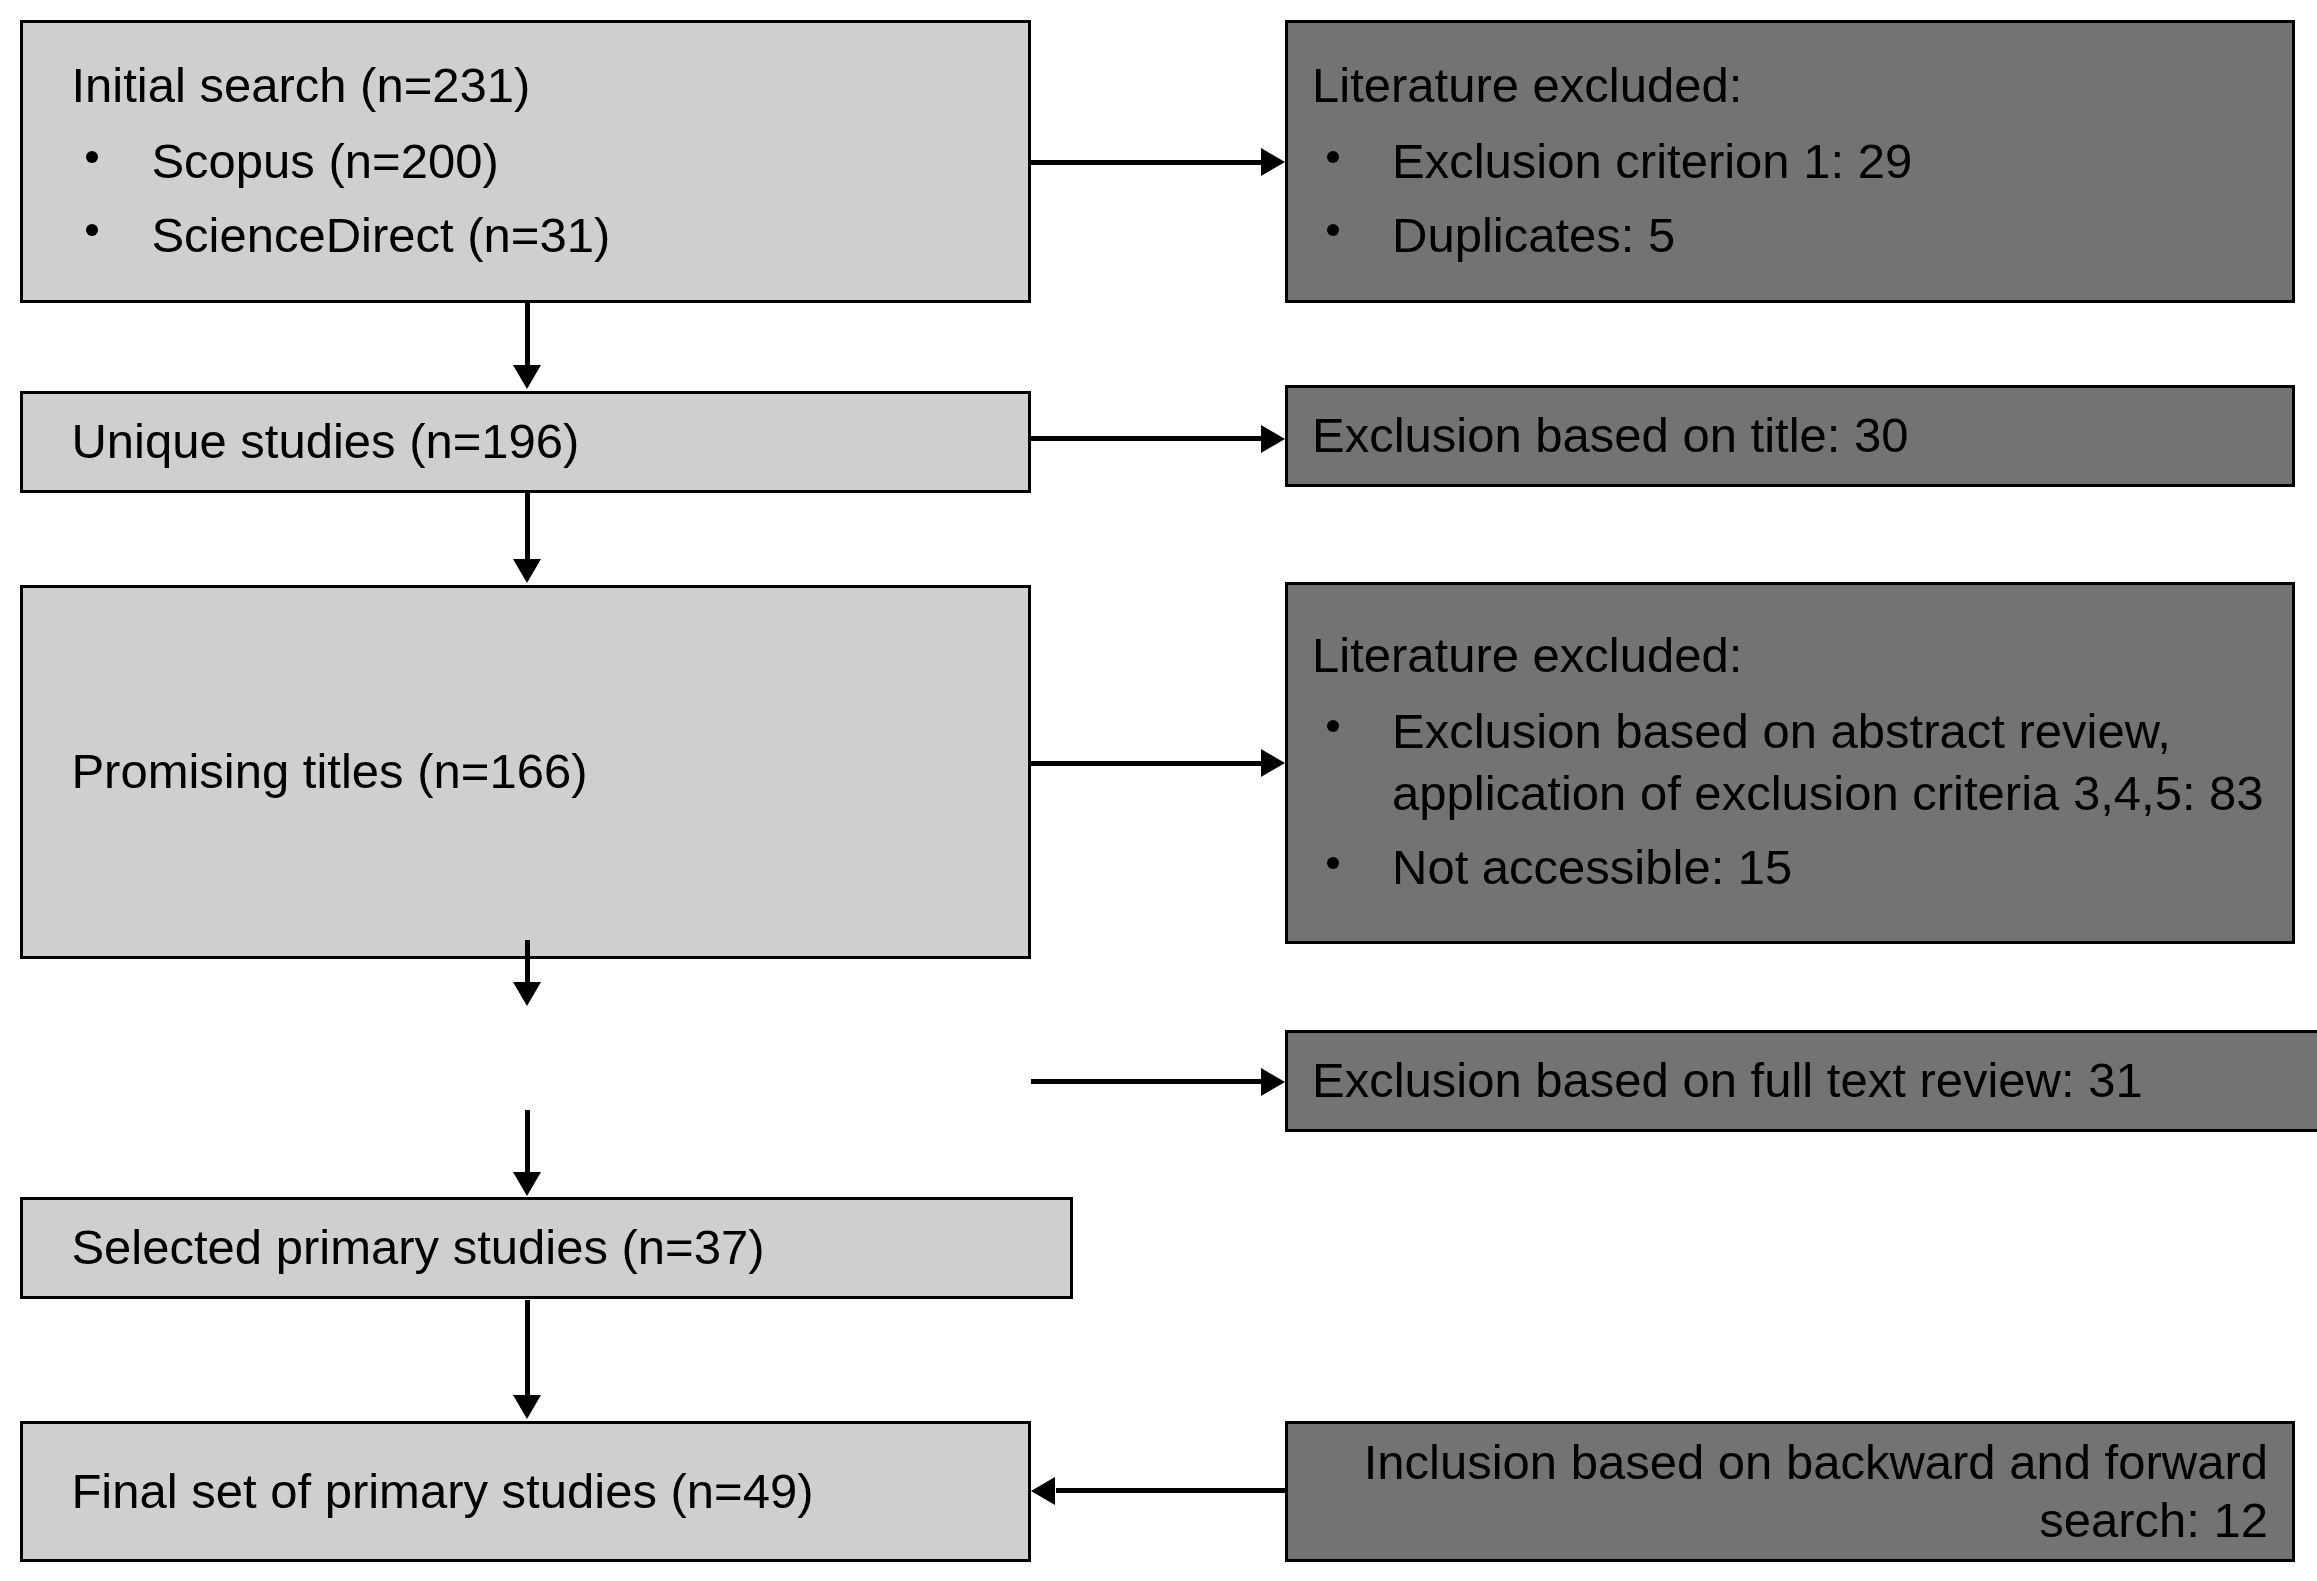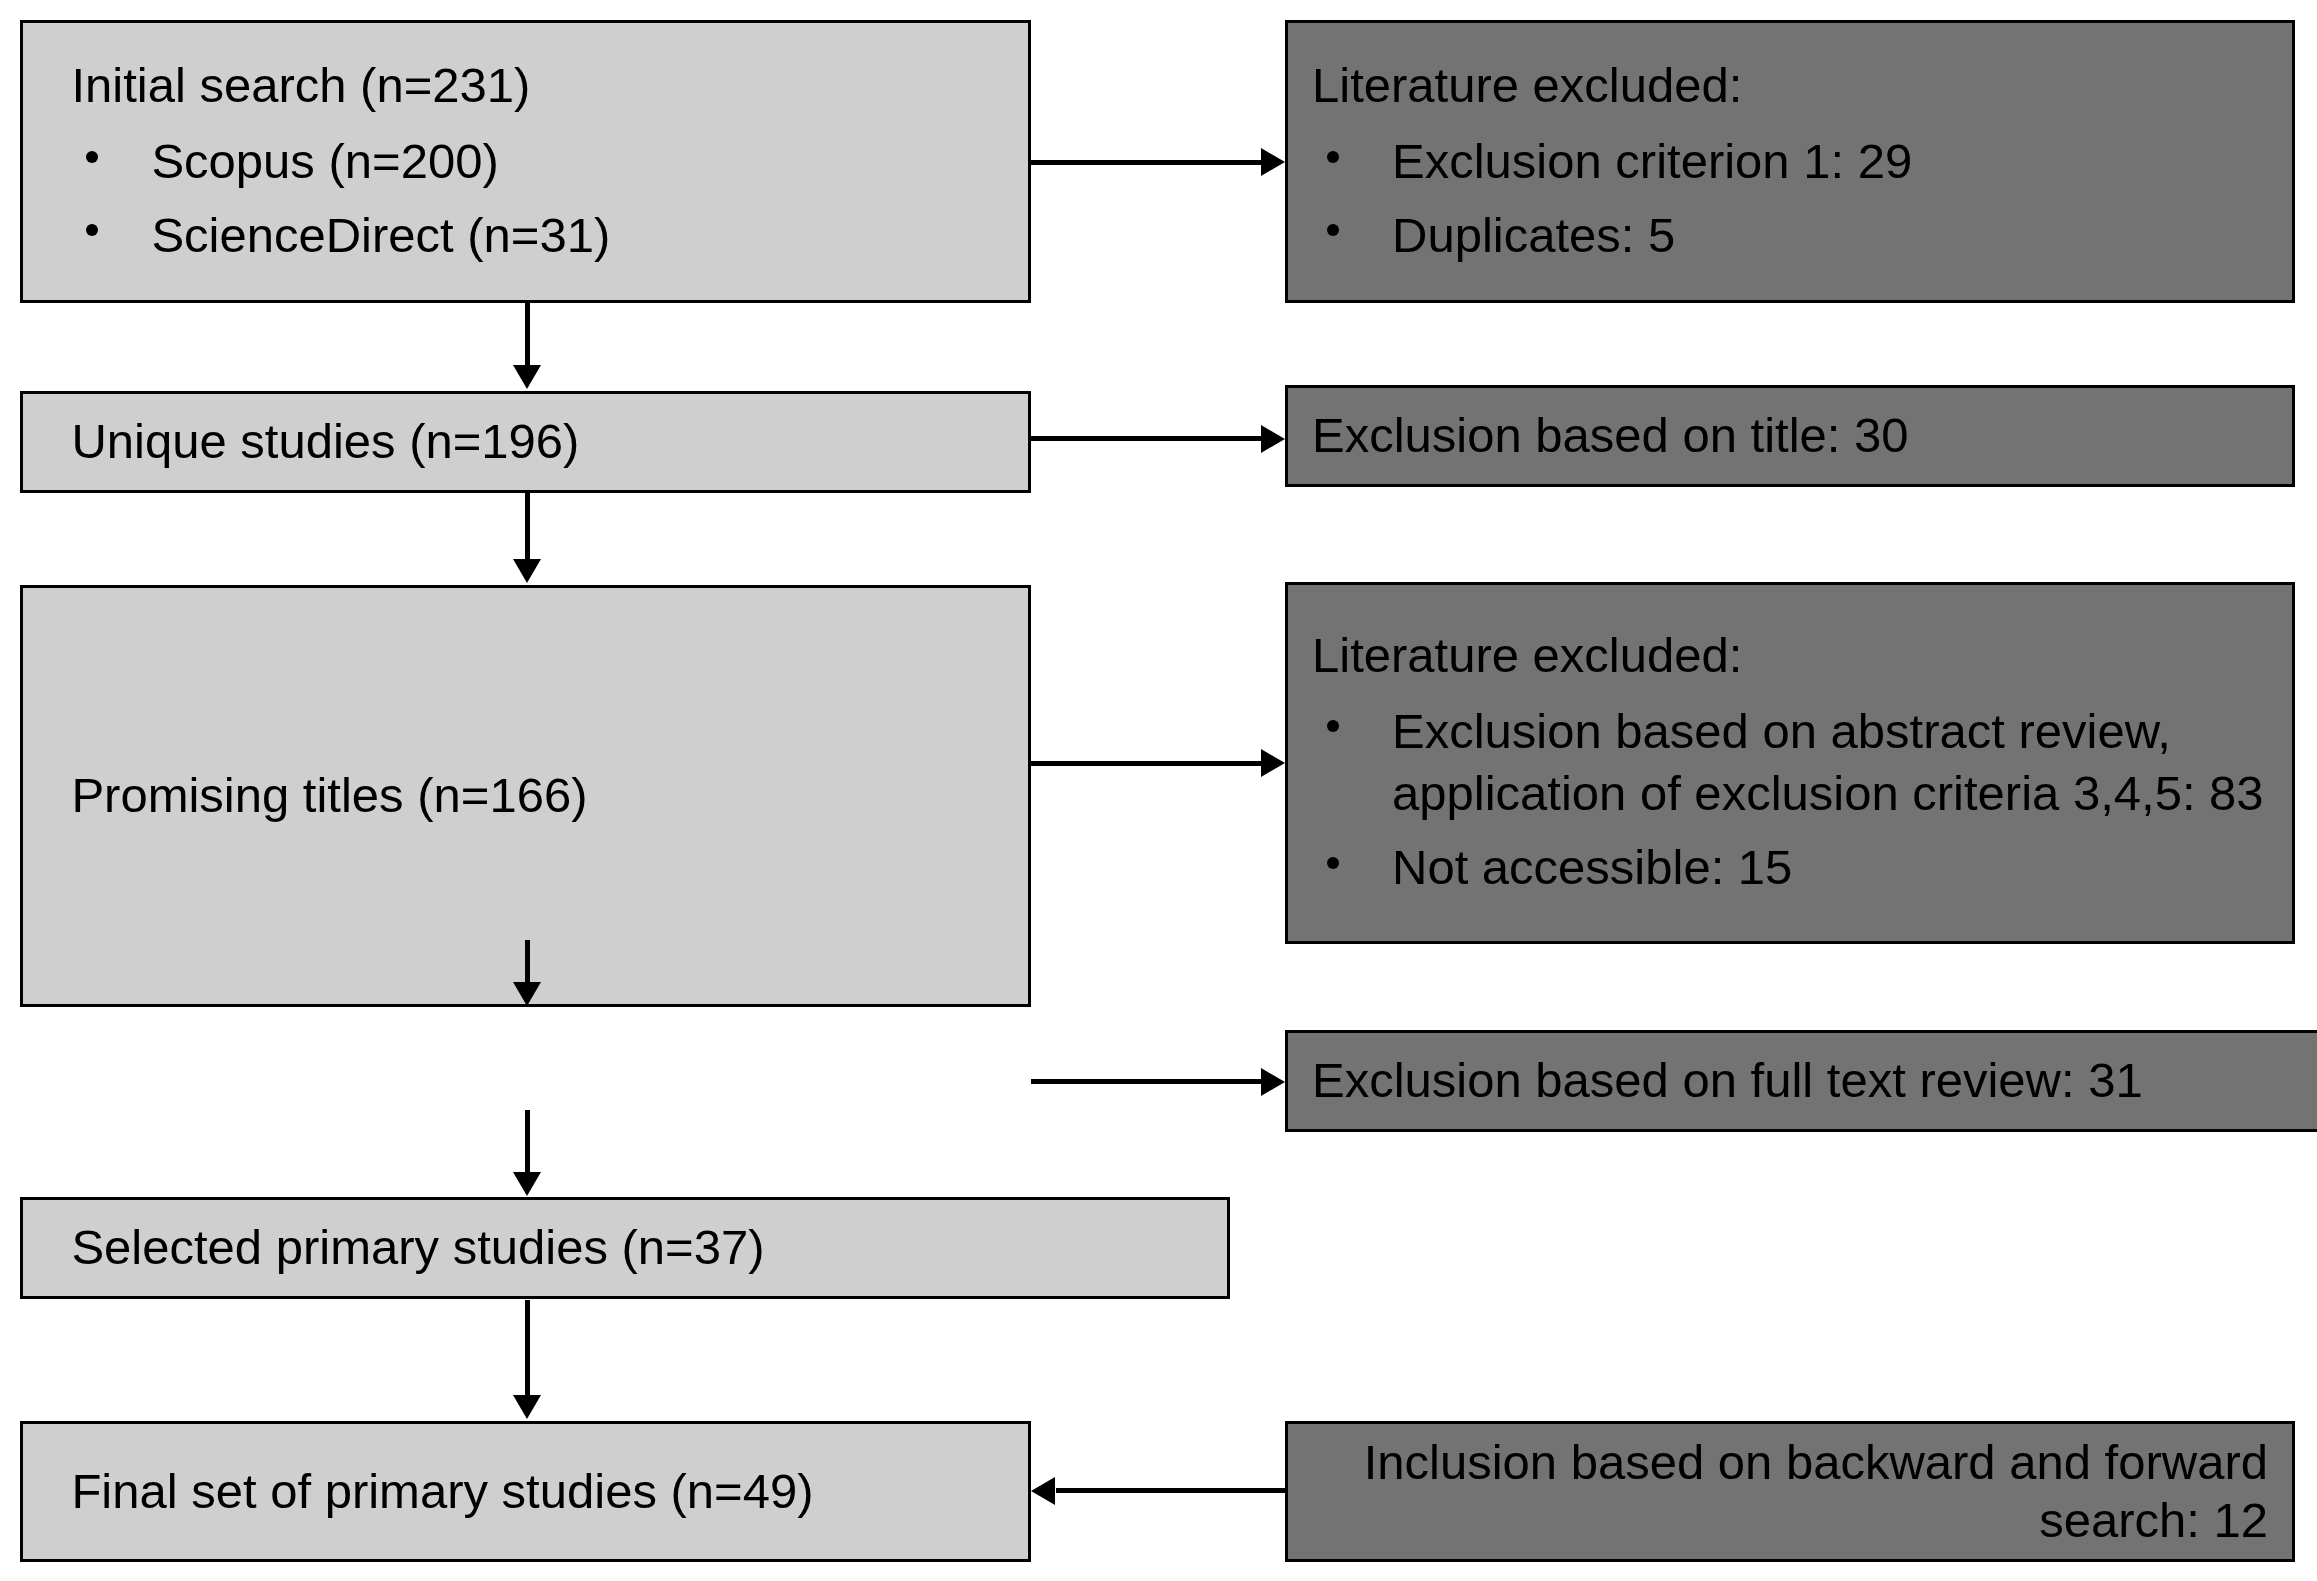--- a/index.html
+++ b/index.html
@@ -102,26 +102,26 @@
     <ul class="bullets">
       <li><span class="dot"></span><span class="btext">Scopus (n=200)</span></li>
       <li><span class="dot"></span><span class="btext">ScienceDirect (n=31)</span></li>
     </ul>
   </div>
 
   <div class="node filled" id="n-unique" style="left:20.4px; top:391px; width:1011px; height:102px;">
     <div class="node-title">Unique studies (n=196)</div>
   </div>
 
-  <div class="node filled" id="n-promising" style="left:20.4px; top:585px; width:1011px; height:422px;">
+  <div class="node filled" id="n-promising" style="left:20.4px; top:585px; width:1011px; height:374px;">
     <div class="node-title">Promising titles (n=166)</div>
   </div>
 
 
-  <div class="node filled" id="n-selected" style="left:20.4px; top:1197px; width:1210px; height:102px;">
+  <div class="node filled" id="n-selected" style="left:20.4px; top:1197px; width:1053px; height:102px;">
     <div class="node-title">Selected primary studies (n=37)</div>
   </div>
 
   <div class="node filled" id="n-final" style="left:20.4px; top:1421px; width:1011px; height:141px;">
     <div class="node-title">Final set of primary studies (n=49)</div>
   </div>
 
   <div class="node plain" id="n-lit1" style="left:1285px; top:20.4px; width:1010px; height:283px;">
     <div class="node-title">Literature excluded:</div>
     <ul class="bullets">

